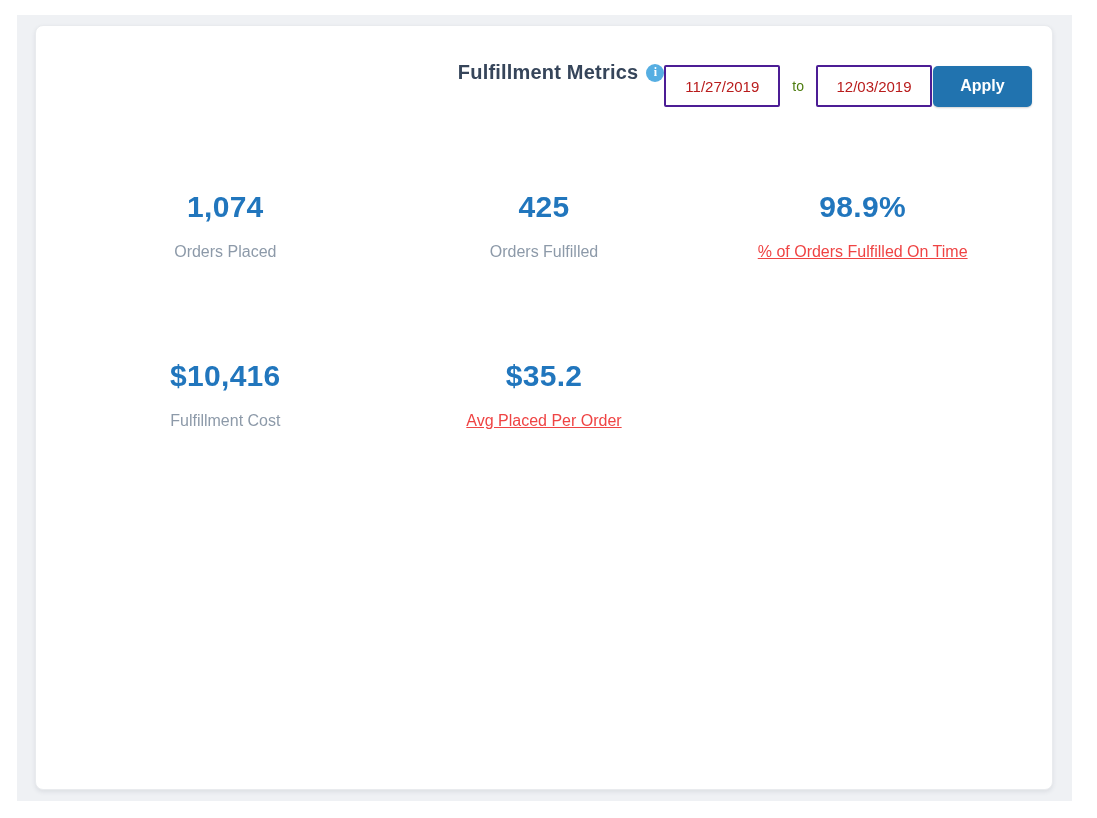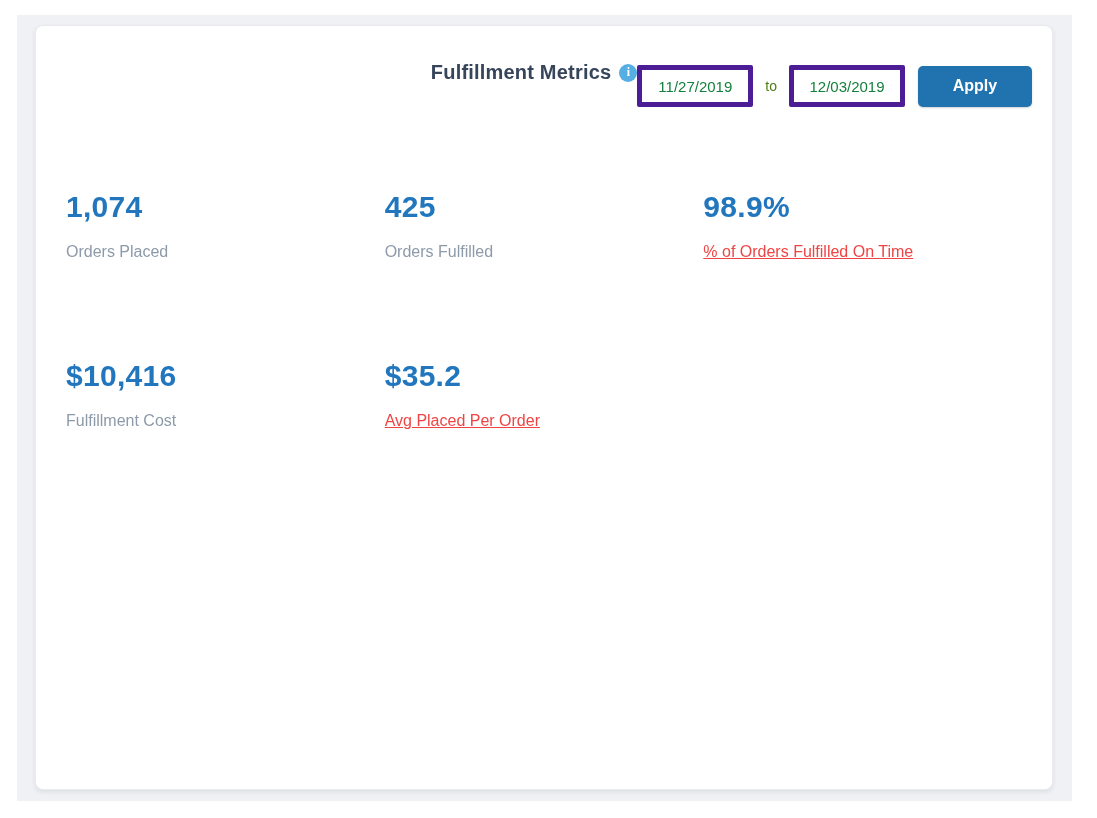--- a/index.html
+++ b/index.html
@@ -55,55 +55,55 @@
     font-family: "Liberation Serif", serif;
     cursor: pointer;
   }
   .date-controls {
     display: flex;
     align-items: center;
     margin-top: 8px;
   }
   .date-input {
     width: 116px; height: 42px;
-    border: 5px solid #4c1d95;
+    border: 2px solid #4c1d95;
     border-radius: 2px;
     background: #ffffff;
     text-align: center;
     font-family: "Liberation Sans", sans-serif;
     font-size: 15px;
-    color: #15803d;
+    color: #b91c1c;
     outline: none;
   }
   .to-label {
     color: #4d7c0f;
     font-size: 14px;
     margin: 0 12px;
   }
   .apply-button {
-    margin-left: 13px;
-    width: 114px; height: 41px;
+    margin-left: 1px;
+    width: 99px; height: 41px;
     background: #2173af;
     color: #ffffff;
     border: none;
     border-radius: 5px;
     font-family: "Liberation Sans", sans-serif;
     font-size: 16px;
     font-weight: bold;
     cursor: pointer;
     box-shadow: 0 1px 2px rgba(0,0,0,0.18);
   }
   .metrics-grid {
     display: grid;
     grid-template-columns: repeat(3, 1fr);
     row-gap: 97px;
     margin: 82px 30px 0 30px;
   }
   .metric-cell {
-    text-align: left;
+    text-align: center;
   }
   .metric-value {
     display: block;
     font-size: 30px;
     font-weight: bold;
     color: #2176bd;
     line-height: 36px;
     letter-spacing: 0.3px;
   }
   .metric-label {

